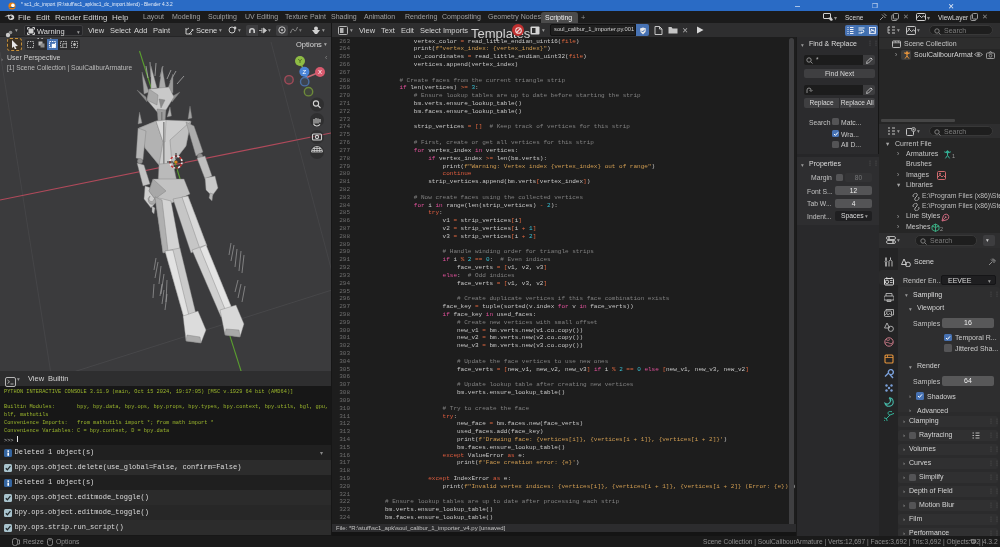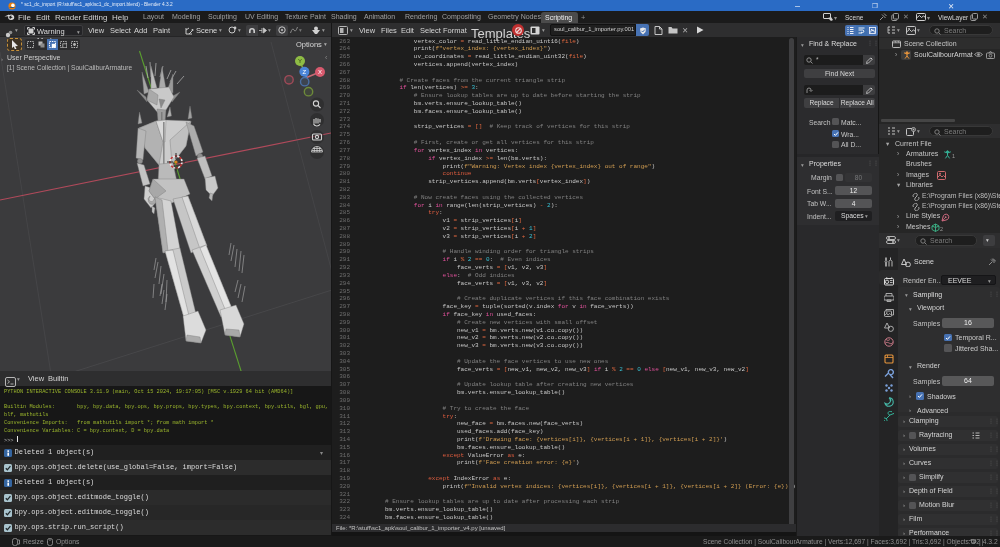--- a/index.html
+++ b/index.html
@@ -313,21 +313,21 @@
       <rect x="3.4" y="3.6" width="1.6" height="3.2" fill="#fff"></rect>
     </svg>
     <span class="abs" style="left:320px;top:4px;color:#888;font-size:6px">▾</span>
     <pre class="abs" style="left:14.5px;top:3.2px;font-size:7px;color:#dcdcdc;">Deleted 1 object(s)</pre>
   </div>
 <div class="abs" style="left:0;top:460.2px;width:331px;height:14.9px;background:#2c2c2c;">
     <svg class="abs" style="left:3.5px;top:3.5px" width="8" height="8" viewBox="0 0 8 8">
       <rect x="0" y="0" width="8" height="8" rx="1.5" fill="#a8c3cd"></rect>
       <path d="M1.8,4.2 L3.4,5.8 L6.4,2.2" stroke="#20282c" stroke-width="1.3" fill="none"></path>
     </svg>
-    <pre class="abs" style="left:14.5px;top:3.2px;font-size:7px;color:#dcdcdc;">bpy.ops.object.delete(use_global=False, import=False)</pre>
+    <pre class="abs" style="left:14.5px;top:3.2px;font-size:7px;color:#dcdcdc;">bpy.ops.object.delete(use_global=False, confirm=False)</pre>
   </div>
 <div class="abs" style="left:0;top:475.2px;width:331px;height:14.9px;background:#1f1f1f;">
     <svg class="abs" style="left:3.5px;top:3.5px" width="8" height="8" viewBox="0 0 8 8">
       <rect x="0" y="0" width="8" height="8" rx="1.5" fill="#3465a0"></rect>
       <rect x="3.4" y="1.3" width="1.6" height="1.6" fill="#fff"></rect>
       <rect x="3.4" y="3.6" width="1.6" height="3.2" fill="#fff"></rect>
     </svg>
     <pre class="abs" style="left:14.5px;top:3.2px;font-size:7px;color:#dcdcdc;">Deleted 1 object(s)</pre>
   </div>
 <div class="abs" style="left:0;top:490.1px;width:331px;height:14.9px;background:#2b2b2b;">
@@ -353,24 +353,24 @@
   </div>
 
 <div class="abs" style="left:332px;top:23px;width:546px;height:513px;background:#1d1d1d;">
   <div class="abs hdr" style="left:0;top:0;width:546px;height:14px;">
     <svg class="abs" style="left:6px;top:2.5px" width="10" height="9" viewBox="0 0 10 9">
         <rect x="0.5" y="0.5" width="9" height="8" rx="1" fill="none" stroke="#b5b5b5"></rect>
         <rect x="2" y="2" width="3.5" height="5" fill="#b5b5b5"></rect>
       </svg>
     <span class="abs" style="left:18px;top:4px;color:#999;font-size:5.5px">▾</span>
     <span class="abs menu" style="left:27px;top:2.5px;font-size:7.5px">View</span>
-    <span class="abs menu" style="left:49px;top:2.5px;font-size:7.5px">Files</span>
+    <span class="abs menu" style="left:49px;top:2.5px;font-size:7.5px">Text</span>
     <span class="abs menu" style="left:69px;top:2.5px;font-size:7.5px">Edit</span>
     <span class="abs menu" style="left:88px;top:2.5px;font-size:7.5px">Select</span>
-    <span class="abs menu" style="left:111px;top:2.5px;font-size:7.5px">Format</span>
+    <span class="abs menu" style="left:111px;top:2.5px;font-size:7.5px">Imports</span>
     <span class="abs menu" style="left:139px;top:2.5px;font-size:13px">Templates</span>
     <div class="abs" style="left:180px;top:1px;width:12px;height:12px;background:#c13030;border-radius:6px"></div>
     <svg class="abs" style="left:182.5px;top:3.5px" width="7" height="7" viewBox="0 0 7 7">
         <circle cx="3.5" cy="3.5" r="2.8" fill="none" stroke="#f0d8d8" stroke-width="1.1"></circle>
         <line x1="1.5" y1="5.5" x2="5.5" y2="1.5" stroke="#f0d8d8" stroke-width="1.1"></line>
       </svg>
     <svg class="abs" style="left:198px;top:2.5px" width="10" height="9" viewBox="0 0 10 9">
         <rect x="0.5" y="0.5" width="9" height="8" rx="1" fill="#d5d5d5"></rect>
         <rect x="2" y="2" width="3.5" height="5" fill="#2e2e2e"></rect>
       </svg>

